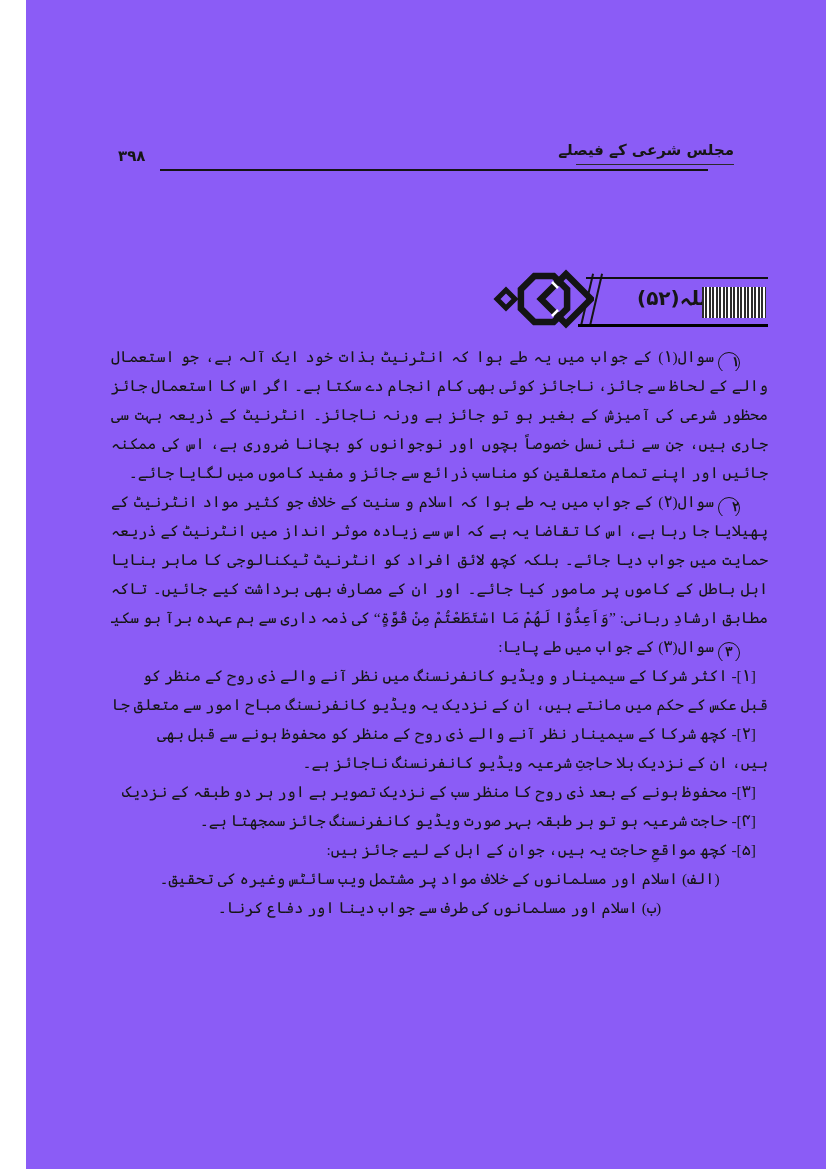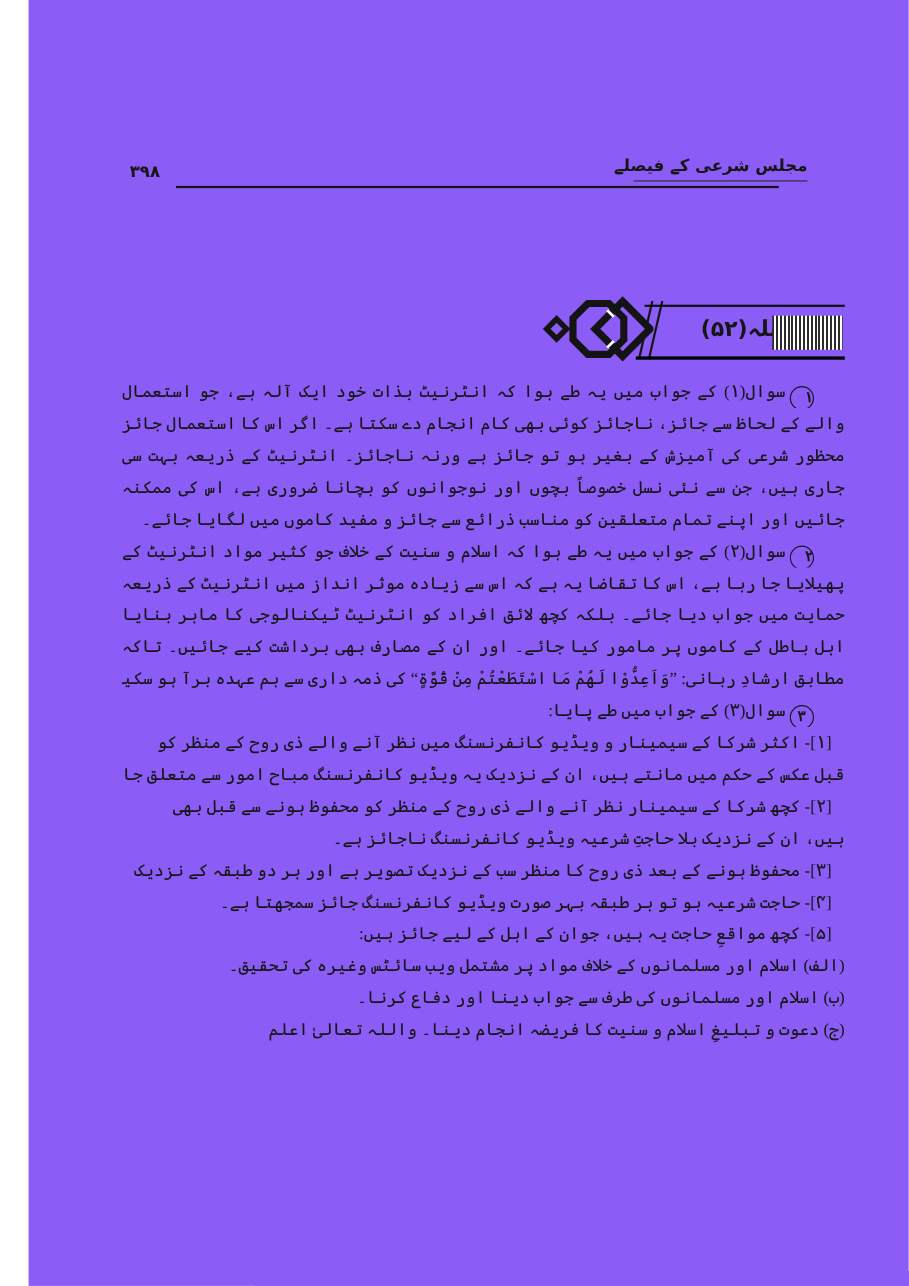--- a/index.html
+++ b/index.html
@@ -26,21 +26,21 @@
   .slant.s2{top:273px;left:569px;transform:rotate(13deg);}
   .ornament{position:absolute;top:266px;left:466px;width:102px;height:68px;}
   
   .body-text{position:absolute;top:342px;left:85px;width:657px;direction:rtl;
     font-size:15.5px;line-height:29px;}
   .ln{height:29px;overflow:hidden;font-family:Liberation Serif, serif;}
   .full{text-align:justify;text-align-last:justify;}
   .endln{text-align:right;white-space:nowrap;}
   .indent{padding-right:28px;}
   .item-ind{padding-right:12px;text-align:right;}
-  .centerln{text-align:right;white-space:nowrap;}
+  .centerln{text-align:center;white-space:nowrap;}
   .badge{display:inline-block;width:20px;height:20px;border:1.6px solid #141414;border-radius:50%;
     text-align:center;line-height:19px;font-size:12.5px;font-weight:bold;vertical-align:-4px;
     margin-left:4px;}
 </style>
 </head>
 <body>
 
 <div class="page">
 
   <div class="pageno">۳۹۸</div>
@@ -82,16 +82,15 @@
     <div class="ln full item-ind">[۱]- اکثر شرکا کے سیمینار و ویڈیو کانفرنسنگ میں نظر آنے والے ذی روح کے منظر کو محفوظ ہونے سے</div>
     <div class="ln endln">قبل عکس کے حکم میں مانتے ہیں، ان کے نزدیک یہ ویڈیو کانفرنسنگ مباح امور سے متعلق جائز ہے۔</div>
     <div class="ln full item-ind">[۲]- کچھ شرکا کے سیمینار نظر آنے والے ذی روح کے منظر کو محفوظ ہونے سے قبل بھی تصویر مانتے</div>
     <div class="ln endln">ہیں، ان کے نزدیک بلا حاجتِ شرعیہ ویڈیو کانفرنسنگ ناجائز ہے۔</div>
     <div class="ln full item-ind">[۳]- محفوظ ہونے کے بعد ذی روح کا منظر سب کے نزدیک تصویر ہے اور ہر دو طبقہ کے نزدیک بلا</div>
     <div class="ln endln item-ind">[۴]- حاجت شرعیہ ہو تو ہر طبقہ بہر صورت ویڈیو کانفرنسنگ جائز سمجھتا ہے۔</div>
     <div class="ln endln item-ind">[۵]- کچھ مواقعِ حاجت یہ ہیں، جوان کے اہل کے لیے جائز ہیں:</div>
 
     <div class="ln centerln">(الف) اسلام اور مسلمانوں کے خلاف مواد پر مشتمل ویب سائٹس وغیرہ کی تحقیق۔</div>
     <div class="ln centerln">(ب) اسلام اور مسلمانوں کی طرف سے جواب دینا اور دفاع کرنا۔</div>
-    <div class="ln centerln">(ج) دعوت و تبلیغِ اسلام و سنیت کا فریضہ انجام دینا۔ واللہ تعالیٰ اعلم</div>
 
   </div>
 </div>
 
 </body></html>

